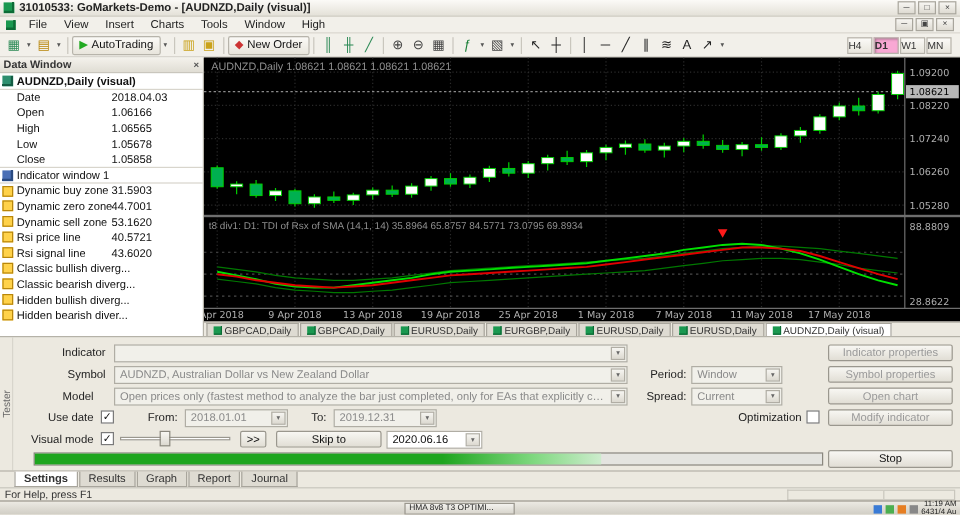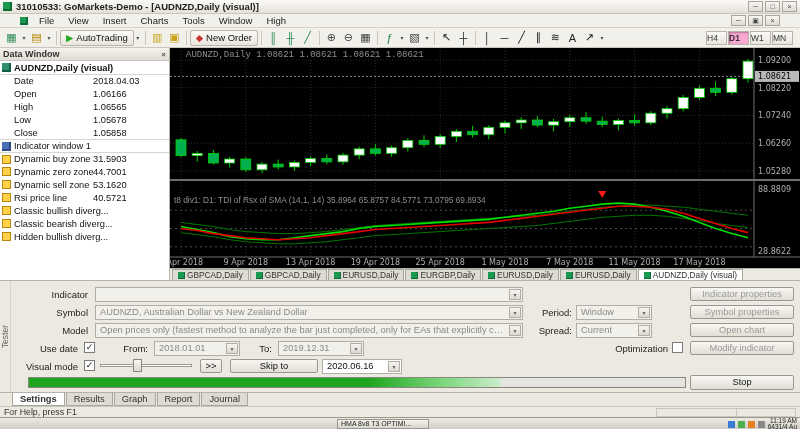--- a/index.html
+++ b/index.html
@@ -6,21 +6,21 @@
   html,body{width:800px;height:429px;overflow:hidden;}
   body{font-family:"Liberation Sans","DejaVu Sans",sans-serif;font-size:10px;color:#111;background:#ece9e0;}
   .app{position:relative;width:800px;height:429px;background:#ece9e0;overflow:hidden;}
 
   
   .titlebar{position:absolute;left:0;top:0;width:800px;height:14px;background:linear-gradient(#fbfaf7,#e4e1d8);border-bottom:1px solid #c9c6bd;display:flex;align-items:center;padding:0 3px;}
   .app-icon{width:9px;height:9px;background:#1a9850;box-shadow:inset -2px -2px 0 #0c6b36;margin-right:4px;flex:none;}
   .title-text{font-size:9.5px;font-weight:bold;color:#222;white-space:nowrap;}
   .win-controls{margin-left:auto;display:flex;gap:2px;}
   .wbtn{width:15px;height:11px;border:1px solid #a8a59c;background:linear-gradient(#f7f6f2,#dedbd2);font-size:7px;line-height:9px;text-align:center;color:#444;}
-  .menubar{position:absolute;left:0;top:14px;width:800px;height:14px;background:#f2f0ea;border-bottom:1px solid #d4d1c8;display:flex;align-items:center;padding:0 18px;}
+  .menubar{position:absolute;left:0;top:14px;width:800px;height:14px;background:#f2f0ea;border-bottom:1px solid #d4d1c8;display:flex;align-items:center;padding:0 3px;}
   .child-icon{width:8px;height:8px;background:#1a9850;box-shadow:inset -2px -2px 0 #0c6b36;margin:0 4px 0 2px;flex:none;}
   .menu-item{padding:0 7px;font-size:9.5px;color:#222;}
   .mdi-controls{margin-left:auto;display:flex;gap:2px;margin-right:2px;}
   .toolbar{position:absolute;left:0;top:28px;width:800px;height:20px;background:#f2f0ea;border-bottom:1px solid #c9c6bd;display:flex;align-items:center;padding:0 3px;}
   .tb-icon{width:17px;height:16px;display:flex;align-items:center;justify-content:center;font-size:11px;flex:none;}
   .tb-caret{width:8px;font-size:6px;color:#555;text-align:center;flex:none;}
   .tb-sep{width:1px;height:14px;background:#c9c6bd;margin:0 3px;flex:none;}
   .tb-btn{display:flex;align-items:center;gap:3px;border:1px solid #b7b4ab;background:linear-gradient(#fbfaf7,#e8e5dc);height:16px;padding:0 5px;font-size:9.5px;border-radius:2px;white-space:nowrap;flex:none;}
   .periods{margin-left:auto;display:flex;gap:1px;margin-right:4px;}
   .period-btn{width:21px;height:14px;font-size:8.5px;text-align:left;line-height:13px;border:1px solid #b7b4ab;background:linear-gradient(#fbfaf7,#e8e5dc);color:#333;}
@@ -36,22 +36,22 @@
   .dw-row .ic{width:9px;height:9px;margin-right:3px;flex:none;}
   .ic-none{background:transparent;}
   .ic-chart{background:#2d8f6f;box-shadow:inset -2px -2px 0 #145c43;}
   .ic-window{background:#4a6fb5;box-shadow:inset -2px -2px 0 #2a4a80;}
   .ic-line{background:#ffd24a;border:1px solid #b8860b;}
   .dw-label{overflow:hidden;}
   .dw-value{position:absolute;left:93px;}
 
   
   .chart{position:absolute;left:170px;top:48px;width:630px;height:220px;background:#000;}
-  .chart-label{position:absolute;left:16px;top:2px;color:#8f8f8f;font-size:9px;white-space:nowrap;z-index:2;font-family:Liberation Mono, monospace;}
-  .chart-ind-label{position:absolute;left:4px;top:135px;color:#8f8f8f;font-size:8.3px;white-space:nowrap;z-index:2;margin-top:12px;}
+  .chart-label{position:absolute;left:6px;top:2px;color:#8f8f8f;font-size:9px;white-space:nowrap;z-index:2;}
+  .chart-ind-label{position:absolute;left:4px;top:135px;color:#8f8f8f;font-size:8.3px;white-space:nowrap;z-index:2;}
   svg text{font-family:"DejaVu Sans",sans-serif;}
   .chart-tabs{position:absolute;left:170px;top:268px;width:630px;height:12px;background:#ece9e0;border-top:1px solid #b5b2a8;display:flex;align-items:flex-end;padding-left:2px;gap:1px;overflow:hidden;}
   .ctab{height:11px;display:flex;align-items:center;gap:2px;padding:0 5px;font-size:8.3px;background:#dedbd2;border:1px solid #a8a59c;border-bottom:none;color:#333;white-space:nowrap;}
   .ctab.active{background:#fff;}
   .ctab .tic{width:7px;height:7px;background:#1a9850;box-shadow:inset -1px -1px 0 #0c6b36;flex:none;}
 
   
   .tester{position:absolute;left:0;top:280px;width:800px;height:112px;background:#ece9e0;border-top:1px solid #b5b2a8;}
   .tester-strip{position:absolute;left:0;top:0;width:11px;height:112px;border-right:1px solid #d8d5cc;display:flex;align-items:center;justify-content:center;}
   .tester-strip span{writing-mode:vertical-rl;transform:rotate(180deg);font-size:8.5px;color:#666;}
@@ -225,31 +225,41 @@
           <span class="dw-label">Dynamic sell zone</span>
           <span class="dw-value">53.1620</span>
         </div>
         <div class="dw-row">
           <span class="ic ic-line"></span>
           <span class="dw-label">Rsi price line</span>
           <span class="dw-value">40.5721</span>
         </div>
         <div class="dw-row">
           <span class="ic ic-line"></span>
+          <span class="dw-label">Rsi signal line</span>
+          <span class="dw-value">43.6020</span>
+        </div>
+        <div class="dw-row">
+          <span class="ic ic-line"></span>
           <span class="dw-label">Classic bullish diverg...</span>
           <span class="dw-value"></span>
         </div>
         <div class="dw-row">
           <span class="ic ic-line"></span>
           <span class="dw-label">Classic bearish diverg...</span>
           <span class="dw-value"></span>
         </div>
         <div class="dw-row">
           <span class="ic ic-line"></span>
           <span class="dw-label">Hidden bullish diverg...</span>
+          <span class="dw-value"></span>
+        </div>
+        <div class="dw-row">
+          <span class="ic ic-line"></span>
+          <span class="dw-label">Hidden bearish diver...</span>
           <span class="dw-value"></span>
         </div>
       </div>
   </div>
 
   <div class="chart">
     <div class="chart-label">AUDNZD,Daily  1.08621 1.08621 1.08621 1.08621</div>
     <div class="chart-ind-label">t8 div1: D1: TDI of Rsx of SMA (14,1, 14)  35.8964 65.8757 84.5771 73.0795 69.8934</div>
     <svg id="chart-svg" width="630" height="220">
         <rect x="0" y="0" width="630" height="220" fill="#000000"></rect>
@@ -417,21 +427,21 @@
     <div class="t-combo" style="left:95px;top:24px;width:428px">
       <span class="combo-text">AUDNZD, Australian Dollar vs New Zealand Dollar</span>
       <span class="caret">▾</span>
     </div>
     <span class="t-label" style="left:520px;top:26px;width:52px">Period:</span>
     <div class="t-combo" style="left:576px;top:24px;width:76px">
       <span class="combo-text">Window</span>
       <span class="caret">▾</span>
     </div>
 
-    <span class="t-label" style="left:14px;top:44px;width:74px">Model</span>
+    <span class="t-label" style="left:4px;top:44px;width:74px">Model</span>
     <div class="t-combo" style="left:95px;top:42px;width:428px">
       <span class="combo-text">Open prices only (fastest method to analyze the bar just completed, only for EAs that explicitly control bar opening)</span>
       <span class="caret">▾</span>
     </div>
     <span class="t-label" style="left:520px;top:44px;width:52px">Spread:</span>
     <div class="t-combo" style="left:576px;top:42px;width:76px">
       <span class="combo-text">Current</span>
       <span class="caret">▾</span>
     </div>
 

